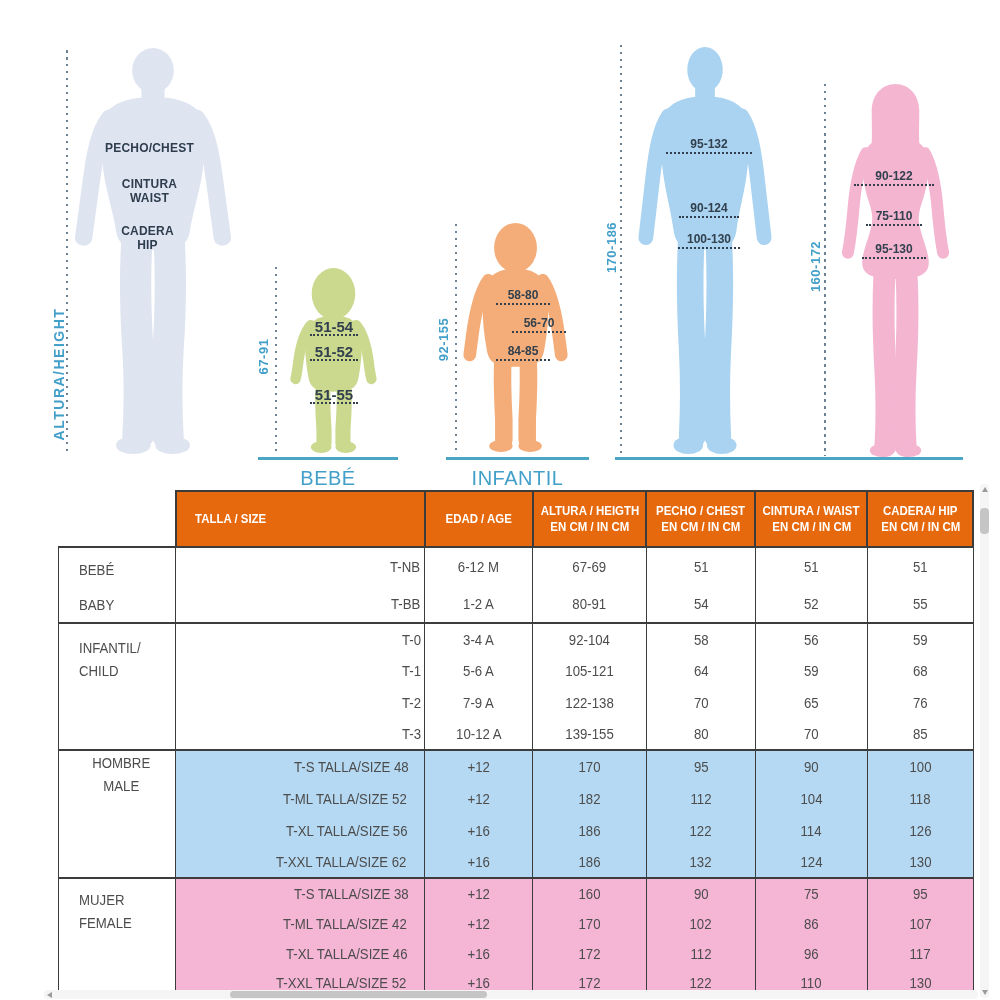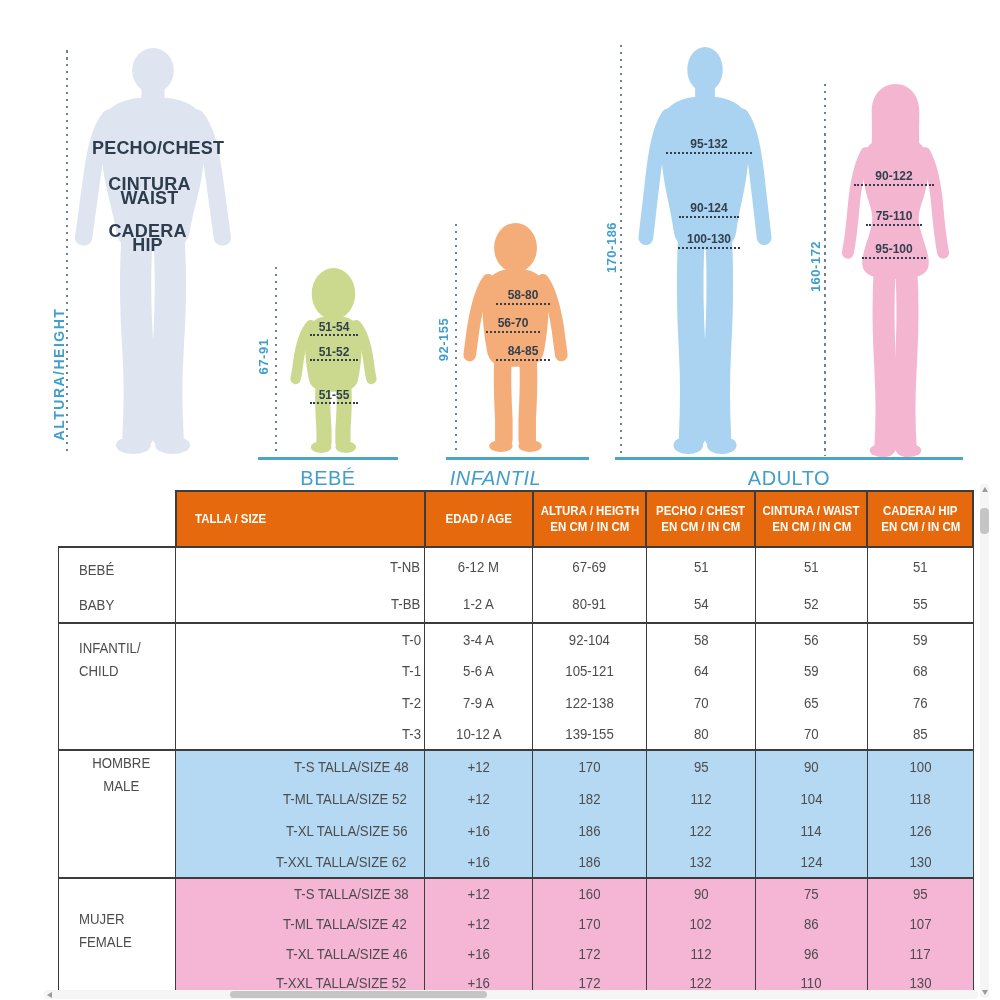--- a/index.html
+++ b/index.html
@@ -18,22 +18,22 @@
           font-family:"Liberation Sans",sans-serif;overflow:hidden;}
   .fig{position:absolute;}
   .vlab{position:absolute;white-space:nowrap;font-weight:bold;font-size:13px;
         color:var(--accent-blue);transform:rotate(-90deg);letter-spacing:0.5px;}
   .vlab.axis{font-size:14px;letter-spacing:1.5px;}
   .vdots{position:absolute;width:2px;
          background-image:repeating-linear-gradient(to bottom,var(--guide-dots) 0 2.5px,transparent 2.5px 7px);}
   .meas{position:absolute;font-size:12px;font-weight:bold;color:var(--measure-ink);
         text-align:center;border-bottom:2px dotted var(--measure-ink);
         padding-bottom:1px;line-height:13px;}
-  .meas.small{font-size:12px;line-height:12px;}
-  .flabel{position:absolute;font-size:18px;font-weight:bold;color:var(--figure-label-ink);
+  .meas.small{font-size:15px;line-height:12px;}
+  .flabel{position:absolute;font-size:12px;font-weight:bold;color:var(--figure-label-ink);
           text-align:center;line-height:14px;letter-spacing:0.2px;}
   .flabel span{display:block;}
   .grpline{position:absolute;top:457px;height:3px;background:var(--underline-blue);}
   .grpname{position:absolute;top:467px;text-align:center;font-size:20px;
            color:var(--accent-blue);letter-spacing:0.5px;}
 
   #sizeTable{position:absolute;left:58px;top:490px;border-collapse:collapse;
              table-layout:fixed;color:var(--table-ink);}
   #sizeTable th.col{background:var(--header-orange);color:#ffffff;font-size:13px;
              font-weight:bold;line-height:16px;border:2px solid var(--table-line);
@@ -139,47 +139,46 @@
   <div class="meas small" style="left:310px;top:321px;width:48px;">51-54</div>
   <div class="meas small" style="left:310px;top:346px;width:48px;">51-52</div>
   <div class="meas small" style="left:310px;top:389px;width:48px;">51-55</div>
 
   <div class="vlab" style="left:422px;top:332px;">92-155</div>
   <div class="vdots" style="left:455px;top:224px;height:230px;"></div>
   <svg class="fig" style="left:460px;top:221px;width:112px;height:233px;color:var(--fig-child);" viewBox="0 0 115 235" preserveAspectRatio="none">
       <use href="#g-child" xlink:href="#g-child"></use>
     </svg>
   <div class="meas" style="left:496px;top:289px;width:54px;">58-80</div>
-  <div class="meas" style="left:486px;top:317px;width:54px;">56-70</div>
+  <div class="meas" style="left:512px;top:317px;width:54px;">56-70</div>
   <div class="meas" style="left:496px;top:345px;width:54px;">84-85</div>
 
   <div class="vlab" style="left:586px;top:240px;">170-186</div>
   <div class="vdots" style="left:620px;top:45px;height:412px;"></div>
   <svg class="fig" style="left:636px;top:45px;width:138px;height:413px;color:var(--fig-man);" viewBox="0 0 140 420" preserveAspectRatio="none">
       <use href="#g-male" xlink:href="#g-male"></use>
     </svg>
   <div class="meas" style="left:666px;top:138px;width:86px;">95-132</div>
   <div class="meas" style="left:679px;top:202px;width:60px;">90-124</div>
   <div class="meas" style="left:678px;top:233px;width:62px;">100-130</div>
 
   <div class="vlab" style="left:790px;top:259px;">160-172</div>
   <div class="vdots" style="left:824px;top:84px;height:372px;"></div>
   <svg class="fig" style="left:836px;top:82px;width:119px;height:375px;color:var(--fig-woman);" viewBox="0 0 130 400" preserveAspectRatio="none">
       <use href="#g-female" xlink:href="#g-female"></use>
     </svg>
   <div class="meas" style="left:854px;top:170px;width:80px;">90-122</div>
   <div class="meas" style="left:866px;top:210px;width:56px;">75-110</div>
-  <div class="meas" style="left:862px;top:243px;width:64px;">95-100</div>
+  <div class="meas" style="left:862px;top:243px;width:64px;">95-130</div>
 
   <div class="grpline" style="left:258px;width:140px;"></div>
   <div class="grpline" style="left:446px;width:143px;"></div>
   <div class="grpline" style="left:615px;width:348px;"></div>
   <div class="grpname" style="left:258px;width:140px;">BEBÉ</div>
-  <div class="grpname" style="left:424px;width:143px;font-style:italic;">INFANTIL</div>
-  <div class="grpname" style="left:615px;width:348px;">ADULTO</div>
+  <div class="grpname" style="left:446px;width:143px;">INFANTIL</div>
 
   <table id="sizeTable">
     <colgroup>
       <col style="width:117px">
         <col style="width:249px">
         <col style="width:108px">
       <col style="width:111px">
         <col style="width:109px">
         <col style="width:111px">
       <col style="width:106px">
@@ -288,21 +287,21 @@
           <td class="dcell tleft"><span class="cond">T-XXL TALLA/SIZE 62</span></td>
           <td class="dcell"><span class="cond">+16</span></td>
           <td class="dcell"><span class="cond">186</span></td>
           <td class="dcell"><span class="cond">132</span></td>
           <td class="dcell"><span class="cond">124</span></td>
           <td class="dcell"><span class="cond">130</span></td>
         </tr>
       </tbody>
       <tbody class="grp hl-pink">
         <tr style="height: 30px;">
-          <td class="glabel" rowspan="4" style="padding-top: 28px;">
+          <td class="glabel" rowspan="4" style="padding-top: 9px;">
             <span class="cond gl" style="line-height: 23px;">MUJER</span>
             <span class="cond gl" style="line-height: 23px;">FEMALE</span>
           </td>
           <td class="dcell tleft"><span class="cond">T-S TALLA/SIZE 38</span></td>
           <td class="dcell"><span class="cond">+12</span></td>
           <td class="dcell"><span class="cond">160</span></td>
           <td class="dcell"><span class="cond">90</span></td>
           <td class="dcell"><span class="cond">75</span></td>
           <td class="dcell"><span class="cond">95</span></td>
         </tr>

